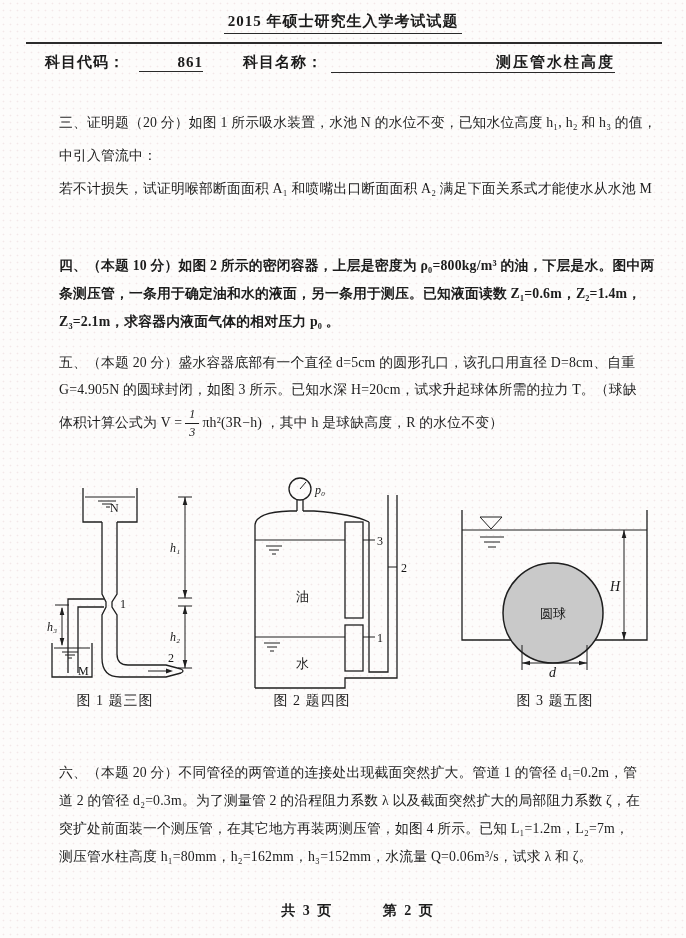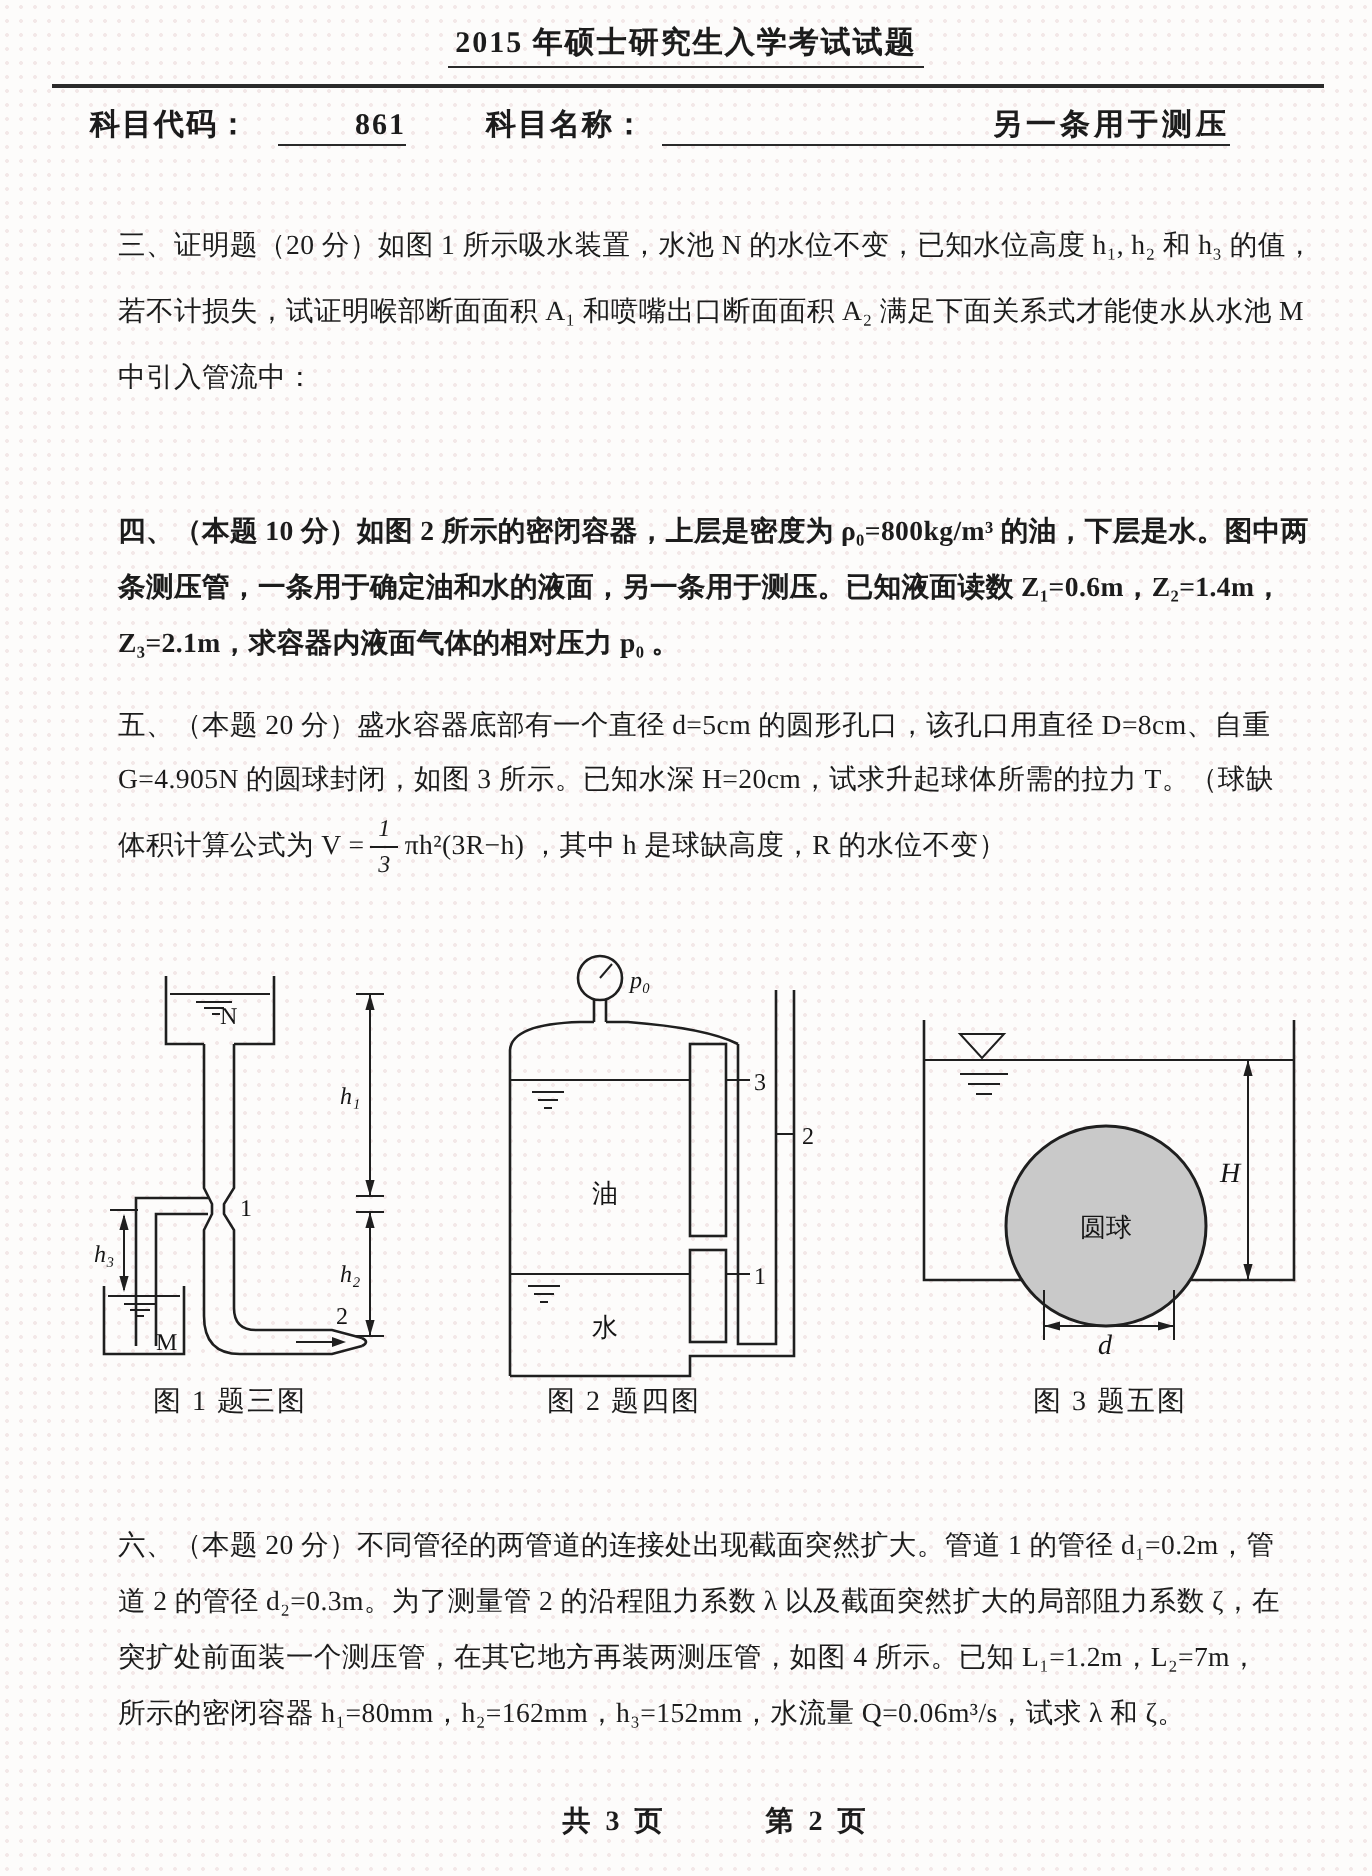--- a/index.html
+++ b/index.html
@@ -60,27 +60,27 @@
 </head>
 <body>
 
 <div class="page">
 
   <div class="title">
     <span class="title-text">2015 年硕士研究生入学考试试题</span>
   </div>
   <div class="header-rule"></div>
   <div class="subject-row">
-    <span>科目代码：</span><span class="uval code">861</span><span class="lbl2">科目名称：</span><span class="uval name">另一条用于测压</span>
+    <span>科目代码：</span><span class="uval code">861</span><span class="lbl2">科目名称：</span><span class="uval name">测压管水柱高度</span>
   </div>
 
   <div class="para" id="p3">
     <div class="line">三、证明题（20 分）如图 1 所示吸水装置，水池 N 的水位不变，已知水位高度 h₁, h₂ 和 h₃ 的值，</div>
+    <div class="line">中引入管流中：</div>
     <div class="line">若不计损失，试证明喉部断面面积 A₁ 和喷嘴出口断面面积 A₂ 满足下面关系式才能使水从水池 M</div>
-    <div class="line">中引入管流中：</div>
   </div>
 
   <div class="para" id="p4">
     <div class="line">四、（本题 10 分）如图 2 所示的密闭容器，上层是密度为 ρ₀=800kg/m³ 的油，下层是水。图中两</div>
     <div class="line">条测压管，一条用于确定油和水的液面，另一条用于测压。已知液面读数 Z₁=0.6m，Z₂=1.4m，</div>
     <div class="line">Z₃=2.1m，求容器内液面气体的相对压力 p₀ 。</div>
   </div>
 
   <div class="para" id="p5">
     <div class="line">五、（本题 20 分）盛水容器底部有一个直径 d=5cm 的圆形孔口，该孔口用直径 D=8cm、自重</div>
@@ -191,21 +191,21 @@
       <polygon class="ah" points="131,162.7 131,167.3 139,165"></polygon>
       <text class="fig-var" x="101" y="179" style="font-size:14px">d</text>
     </g>
   </svg>
   <div class="fig-caption" style="left:495px">图 3  题五图</div>
 
   <div class="para" id="p6">
     <div class="line">六、（本题 20 分）不同管径的两管道的连接处出现截面突然扩大。管道 1 的管径 d₁=0.2m，管</div>
     <div class="line">道 2 的管径 d₂=0.3m。为了测量管 2 的沿程阻力系数 λ 以及截面突然扩大的局部阻力系数 ζ，在</div>
     <div class="line">突扩处前面装一个测压管，在其它地方再装两测压管，如图 4 所示。已知 L₁=1.2m，L₂=7m，</div>
-    <div class="line">所示的密闭容器 h₁=80mm，h₂=162mm，h₃=152mm，水流量 Q=0.06m³/s，试求 λ 和 ζ。</div>
+    <div class="line">测压管水柱高度 h₁=80mm，h₂=162mm，h₃=152mm，水流量 Q=0.06m³/s，试求 λ 和 ζ。</div>
   </div>
 
   <div class="footer">
     <span>共 3 页</span>
     <span>第 2 页</span>
   </div>
 
 </div>
 
 </body></html>

